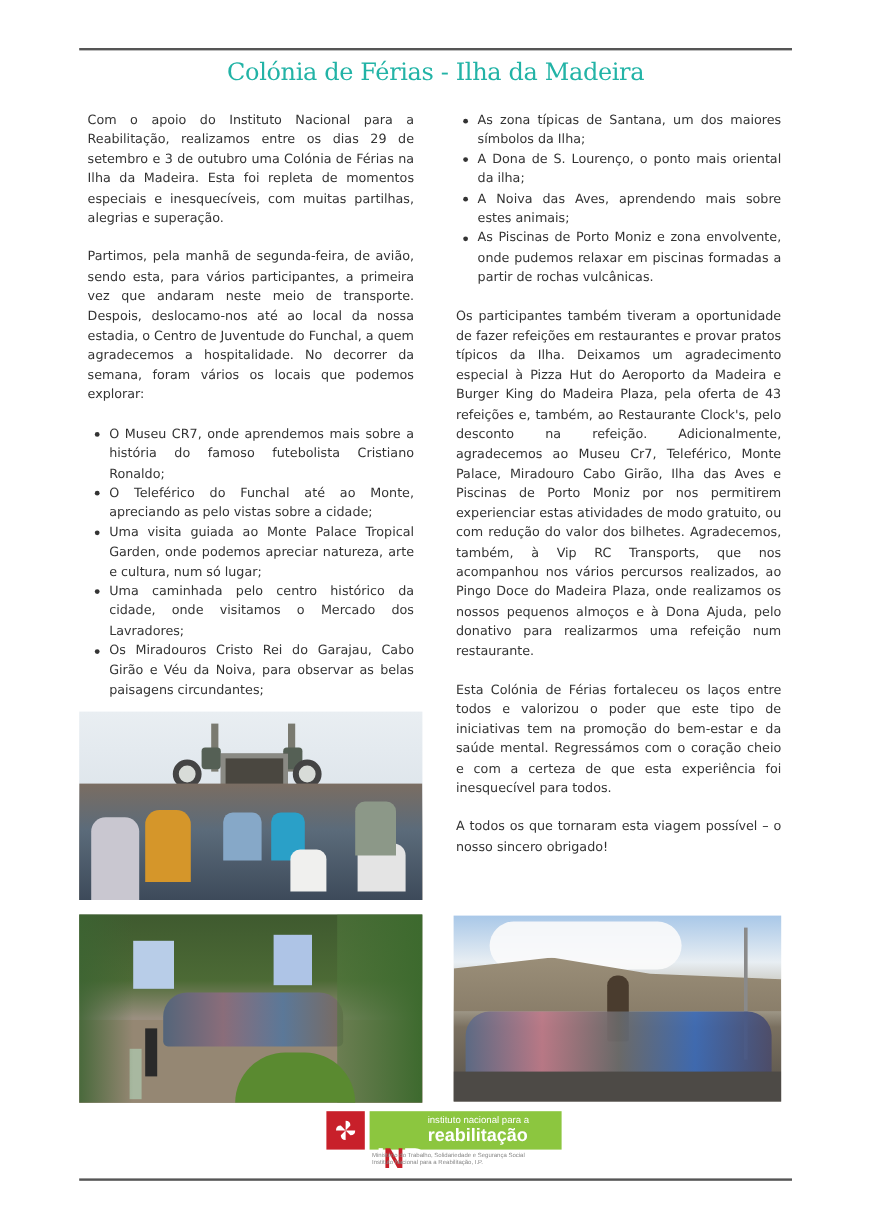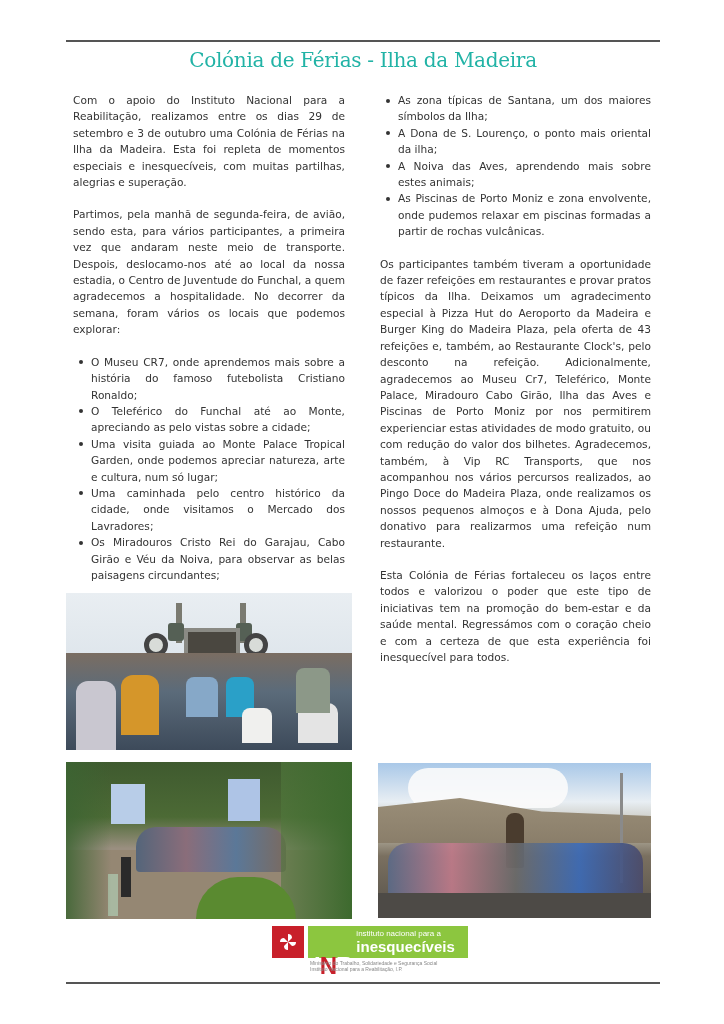--- a/index.html
+++ b/index.html
@@ -77,20 +77,21 @@
 
 <div class="col right">
   <ul>
     <li>As zona típicas de Santana, um dos maiores símbolos da Ilha;</li>
     <li>A Dona de S. Lourenço, o ponto mais oriental da ilha;</li>
     <li>A Noiva das Aves, aprendendo mais sobre estes animais;</li>
     <li>As Piscinas de Porto Moniz e zona envolvente, onde pudemos relaxar em piscinas formadas a partir de rochas vulcânicas.</li>
   </ul>
   <p>Os participantes também tiveram a oportunidade de fazer refeições em restaurantes e provar pratos típicos da Ilha. Deixamos um agradecimento especial à Pizza Hut do Aeroporto da Madeira e Burger King do Madeira Plaza, pela oferta de 43 refeições e, também, ao Restaurante Clock's, pelo desconto na refeição. Adicionalmente, agradecemos ao Museu Cr7, Teleférico, Monte Palace, Miradouro Cabo Girão, Ilha das Aves e Piscinas de Porto Moniz por nos permitirem experienciar estas atividades de modo gratuito, ou com redução do valor dos bilhetes. Agradecemos, também, à Vip RC Transports, que nos acompanhou nos vários percursos realizados, ao Pingo Doce do Madeira Plaza, onde realizamos os nossos pequenos almoços e à Dona Ajuda, pelo donativo para realizarmos uma refeição num restaurante.</p>
   <p>Esta Colónia de Férias fortaleceu os laços entre todos e valorizou o poder que este tipo de iniciativas tem na promoção do bem-estar e da saúde mental. Regressámos com o coração cheio e com a certeza de que esta experiência foi inesquecível para todos.</p>
+  <p>A todos os que tornaram esta viagem possível – o nosso sincero obrigado!</p>
 </div>
 
 <div class="photo" id="photo1">
   <div class="layer" style="left:110px;top:10px;width:6px;height:40px;background:#7a7a70;"></div>
   <div class="layer" style="left:102px;top:30px;width:16px;height:18px;background:#556055;border-radius:3px;"></div>
   <div class="layer" style="left:174px;top:10px;width:6px;height:40px;background:#7a7a70;"></div>
   <div class="layer" style="left:170px;top:30px;width:16px;height:18px;background:#556055;border-radius:3px;"></div>
   <div class="layer" style="left:118px;top:35px;width:56px;height:40px;background:#4a4740;border:4px solid #8a8a84;"></div>
   <div class="layer" style="left:78px;top:40px;width:24px;height:24px;border-radius:50%;border:5px solid #444;background:#d8dcd8;"></div>
   <div class="layer" style="left:178px;top:40px;width:24px;height:24px;border-radius:50%;border:5px solid #444;background:#d8dcd8;"></div>
@@ -133,21 +134,21 @@
         <path d="M10 10 L18 10 Q18 14 14 14 Z"></path>
         <path d="M10 10 L10 18 Q6 18 6 14 Z"></path>
         <path d="M10 10 L2 10 Q2 6 6 6 Z"></path>
       </g>
     </svg>
   </div>
   <div class="logo-green">
     <span class="inr"><span>I</span><span class="n">N</span><span>R</span></span>
     <div class="logo-text">
       <span class="small">instituto nacional para a</span>
-      <span class="big">inesquecíveis</span>
+      <span class="big">reabilitação</span>
     </div>
   </div>
   <div class="logo-sub">
     <div>Ministério do Trabalho, Solidariedade e Segurança Social</div>
     <div>Instituto Nacional para a Reabilitação, I.P.</div>
   </div>
 </div>
 
 <div class="rule bottom"></div>
 

